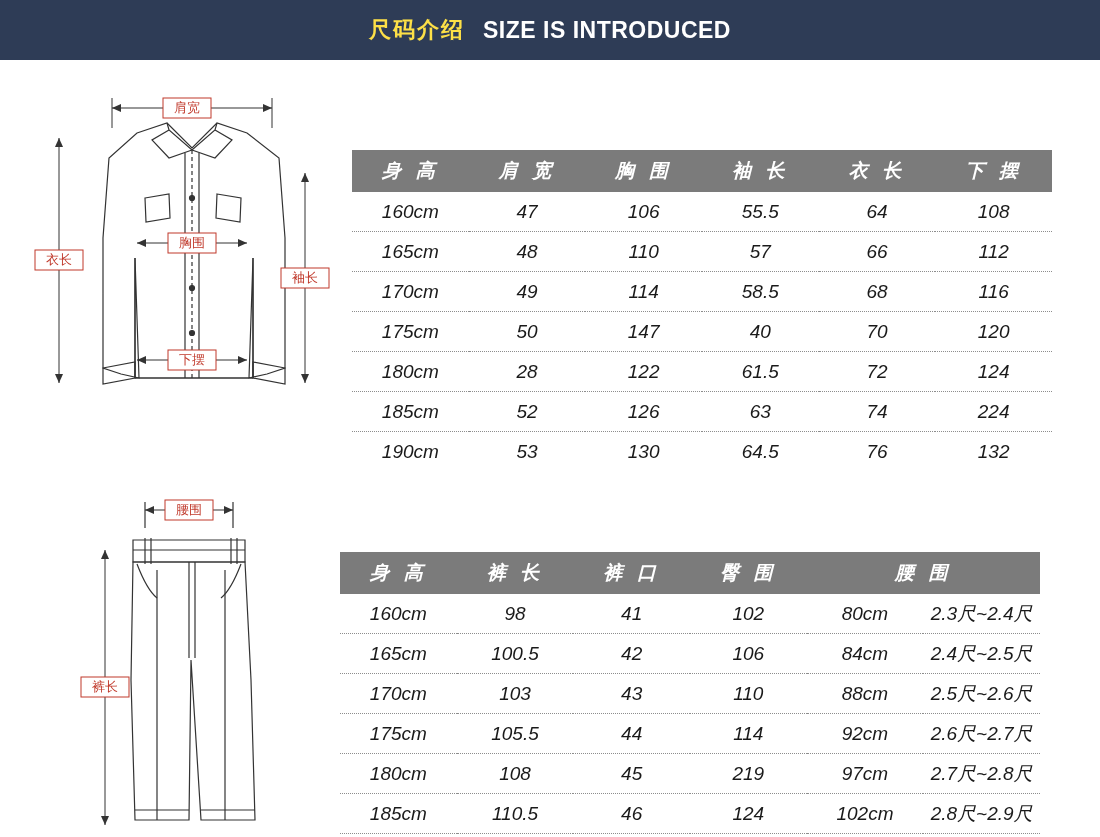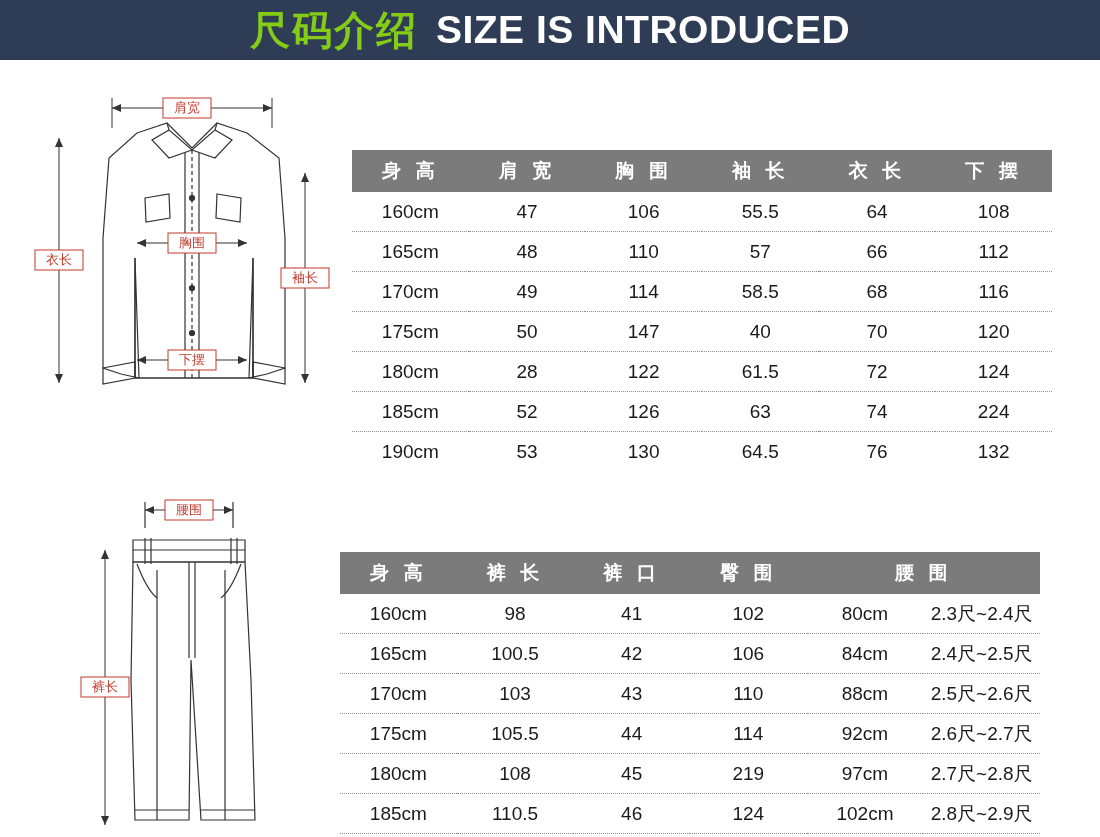--- a/index.html
+++ b/index.html
@@ -18,29 +18,29 @@
   
   .header {
     height: 60px;
     background: #2e3c56;
     display: flex;
     align-items: center;
     justify-content: center;
     gap: 18px;
   }
   .header .cn {
-    color: #84cc16;
-    font-size: 40px;
+    color: #fde047;
+    font-size: 22px;
     font-weight: bold;
     letter-spacing: 2px;
     font-family: "DejaVu Sans", sans-serif;
   }
   .header .en {
     color: #ffffff;
-    font-size: 39px;
+    font-size: 23px;
     font-weight: bold;
     letter-spacing: 0.5px;
   }
 
   
   .content {
     position: relative;
     width: 1100px;
     height: 777px;
   }
@@ -56,20 +56,21 @@
     position: relative;
     display: flex;
     align-items: flex-start;
     justify-content: center;
   }
 
   
   .table-wrap {
     width: 710px;
     padding-top: 72px;
+    font-style: italic;
   }
   table.size-table {
     border-collapse: collapse;
     width: 700px;
     table-layout: fixed;
   }
   table.size-table thead th {
     background: #7b7b7b;
     color: #ffffff;
     font-size: 19px;

